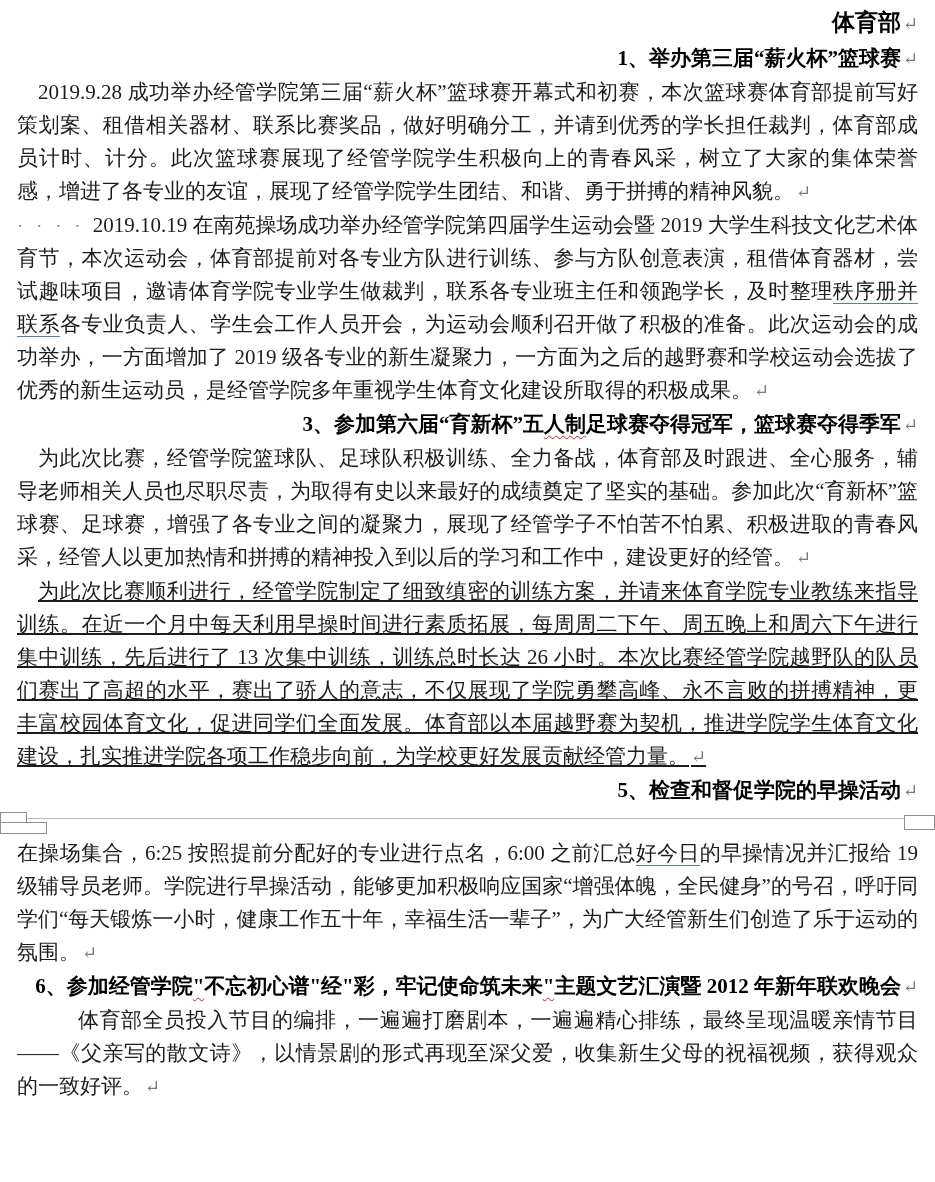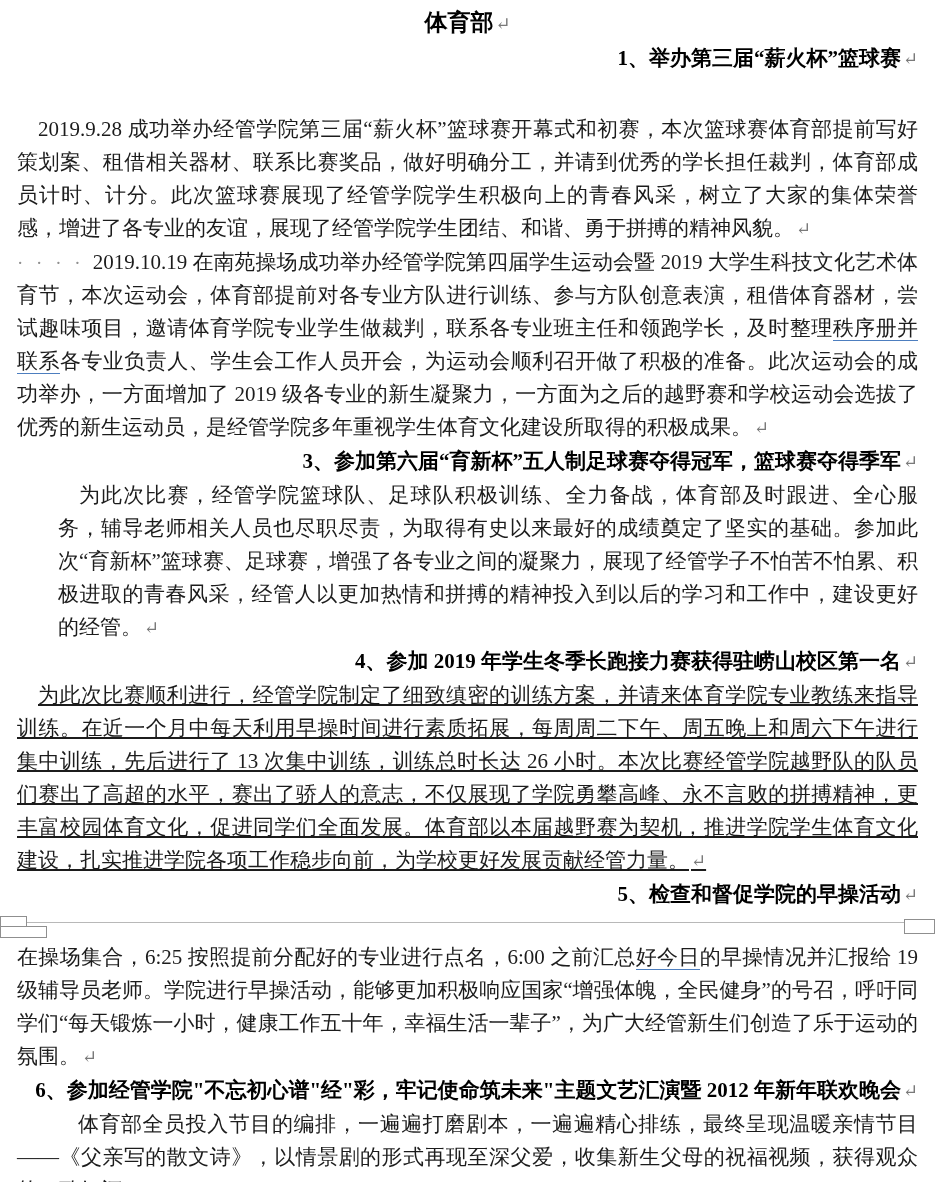--- a/index.html
+++ b/index.html
@@ -8,21 +8,21 @@
     min-height:1182px;
     box-sizing:border-box;
     padding:5px 17px 10px 17px;
     background:#ffffff;
     font-family:"Liberation Serif","DejaVu Serif",serif;
     color:#1c1c1c;
     font-size:21px;
     line-height:33px;
   }
   .doc-title{
-    text-align:center;
+    text-align:right;
     font-weight:bold;
     font-size:23px;
     line-height:36px;
     color:#000;
   }
   .heading{
     font-weight:bold;
     color:#000;
     line-height:33px;
     text-align:right;
@@ -35,20 +35,21 @@
     color:#7a7a7a;
     font-weight:normal;
     font-size:18px;
     padding-left:2px;
   }
   .u-blue{
     border-bottom:1.5px solid #4d7ebf;
     padding-bottom:0px;
   }
   .u-sq{
+    text-decoration:underline;
     text-decoration-style:wavy;
     text-decoration-color:#d02020;
     text-decoration-thickness:1px;
     text-underline-offset:4px;
   }
   .space-dots{
     color:#909090;
     letter-spacing:4px;
     margin-right:8px;
     font-size:19px;
@@ -75,25 +76,24 @@
 </style>
 </head>
 <body>
 
 <div class="page">
   <div class="doc-title">
     <span>体育部</span><span class="pilcrow">↵</span>
   </div>
   <div id="doc-body">
       <div class="heading"><span>1、举办第三届“薪火杯”篮球赛</span><span class="pilcrow">↵</span></div>
-      <div class="para" style="text-indent: 1em; margin-top: 37px;"><span>2019.9.28 成功举办经管学院第三届“薪火杯”篮球赛开幕式和初赛，本次篮球赛体育部提前写好策划案、租借相关器材、联系比赛奖品，做好明确分工，并请到优秀的学长担任裁判，体育部成员计时、计分。此次篮球赛展现了经管学院学生积极向上的青春风采，树立了大家的集体荣誉感，增进了各专业的友谊，展现了经管学院学生团结、和谐、勇于拼搏的精神风貌。</span><span class="pilcrow">↵</span></div>
+      <div class="para" style="text-indent: 1em;"><span>2019.9.28 成功举办经管学院第三届“薪火杯”篮球赛开幕式和初赛，本次篮球赛体育部提前写好策划案、租借相关器材、联系比赛奖品，做好明确分工，并请到优秀的学长担任裁判，体育部成员计时、计分。此次篮球赛展现了经管学院学生积极向上的青春风采，树立了大家的集体荣誉感，增进了各专业的友谊，展现了经管学院学生团结、和谐、勇于拼搏的精神风貌。</span><span class="pilcrow">↵</span></div>
       <div class="para" style="text-indent: 0em;"><span class="space-dots">· · · ·</span><span>2019.10.19 在南苑操场成功举办经管学院第四届学生运动会暨 2019 大学生科技文化艺术体育节，本次运动会，体育部提前对各专业方队进行训练、参与方队创意表演，租借体育器材，尝试趣味项目，邀请体育学院专业学生做裁判，联系各专业班主任和领跑学长，及时整理</span><span class="u-blue">秩序册并联系</span><span>各专业负责人、学生会工作人员开会，为运动会顺利召开做了积极的准备。此次运动会的成功举办，一方面增加了 2019 级各专业的新生凝聚力，一方面为之后的越野赛和学校运动会选拔了优秀的新生运动员，是经管学院多年重视学生体育文化建设所取得的积极成果。</span><span class="pilcrow">↵</span></div>
       <div class="heading"><span>3、参加第六届“育新杯”五</span><span class="u-sq">人制</span><span>足球赛夺得冠军，篮球赛夺得季军</span><span class="pilcrow">↵</span></div>
-      <div class="para" style="text-indent: 1em; margin-left: 41px;"><span>为此次比赛，经管学院篮球队、足球队积极训练、全力备战，体育部及时跟进、全心服务，辅导老师相关人员也尽职尽责，为取得有史以来最好的成绩奠定了坚实的基础。参加此次“育新杯”篮球赛、足球赛，增强了各专业之间的凝聚力，展现了经管学子不怕苦不怕累、积极进取的青春风采，经管人以更加热情和拼搏的精神投入到以后的学习和工作中，建设更好的经管。</span><span class="pilcrow">↵</span></div>
-      <div class="heading"><span>4、参加 2019 年学生冬季长跑接力赛获得驻崂山校区第一名</span><span class="pilcrow">↵</span></div>
+      <div class="para" style="text-indent: 1em;"><span>为此次比赛，经管学院篮球队、足球队积极训练、全力备战，体育部及时跟进、全心服务，辅导老师相关人员也尽职尽责，为取得有史以来最好的成绩奠定了坚实的基础。参加此次“育新杯”篮球赛、足球赛，增强了各专业之间的凝聚力，展现了经管学子不怕苦不怕累、积极进取的青春风采，经管人以更加热情和拼搏的精神投入到以后的学习和工作中，建设更好的经管。</span><span class="pilcrow">↵</span></div>
       <div class="para" style="text-indent: 1em; text-decoration: underline;"><span>为此次比赛顺利进行，经管学院制定了细致缜密的训练方案，并请来体育学院专业教练来指导训练。在近一个月中每天利用早操时间进行素质拓展，每周周二下午、周五晚上和周六下午进行集中训练，先后进行了 13 次集中训练，训练总时长达 26 小时。本次比赛经管学院越野队的队员们赛出了高超的水平，赛出了骄人的意志，不仅展现了学院勇攀高峰、永不言败的拼搏精神，更丰富校园体育文化，促进同学们全面发展。体育部以本届越野赛为契机，推进学院学生体育文化建设，扎实推进学院各项工作稳步向前，为学校更好发展贡献经管力量。</span><span class="pilcrow">↵</span></div>
       <div class="heading"><span>5、检查和督促学院的早操活动</span><span class="pilcrow">↵</span></div>
       <div class="pagebreak">
         <div class="pb-line"></div>
         <div class="pb-box pb-left-1"></div>
         <div class="pb-box pb-left-2"></div>
         <div class="pb-box pb-right"></div>
       </div>
       <div class="para" style="text-indent: 0em;"><span>在操场集合，6:25 按照提前分配好的专业进行点名，6:00 之前汇总</span><span class="u-blue">好今日</span><span>的早操情况并汇报给 19 级辅导员老师。学院进行早操活动，能够更加积极响应国家“增强体魄，全民健身”的号召，呼吁同学们“每天锻炼一小时，健康工作五十年，幸福生活一辈子”，为广大经管新生们创造了乐于运动的氛围。</span><span class="pilcrow">↵</span></div>
       <div class="heading"><span>6、参加经管学院</span><span class="u-sq">"</span><span>不忘初心谱"经"彩，牢记使命筑未来</span><span class="u-sq">"</span><span>主题文艺汇演暨 2012 年新年联欢晚会</span><span class="pilcrow">↵</span></div>

